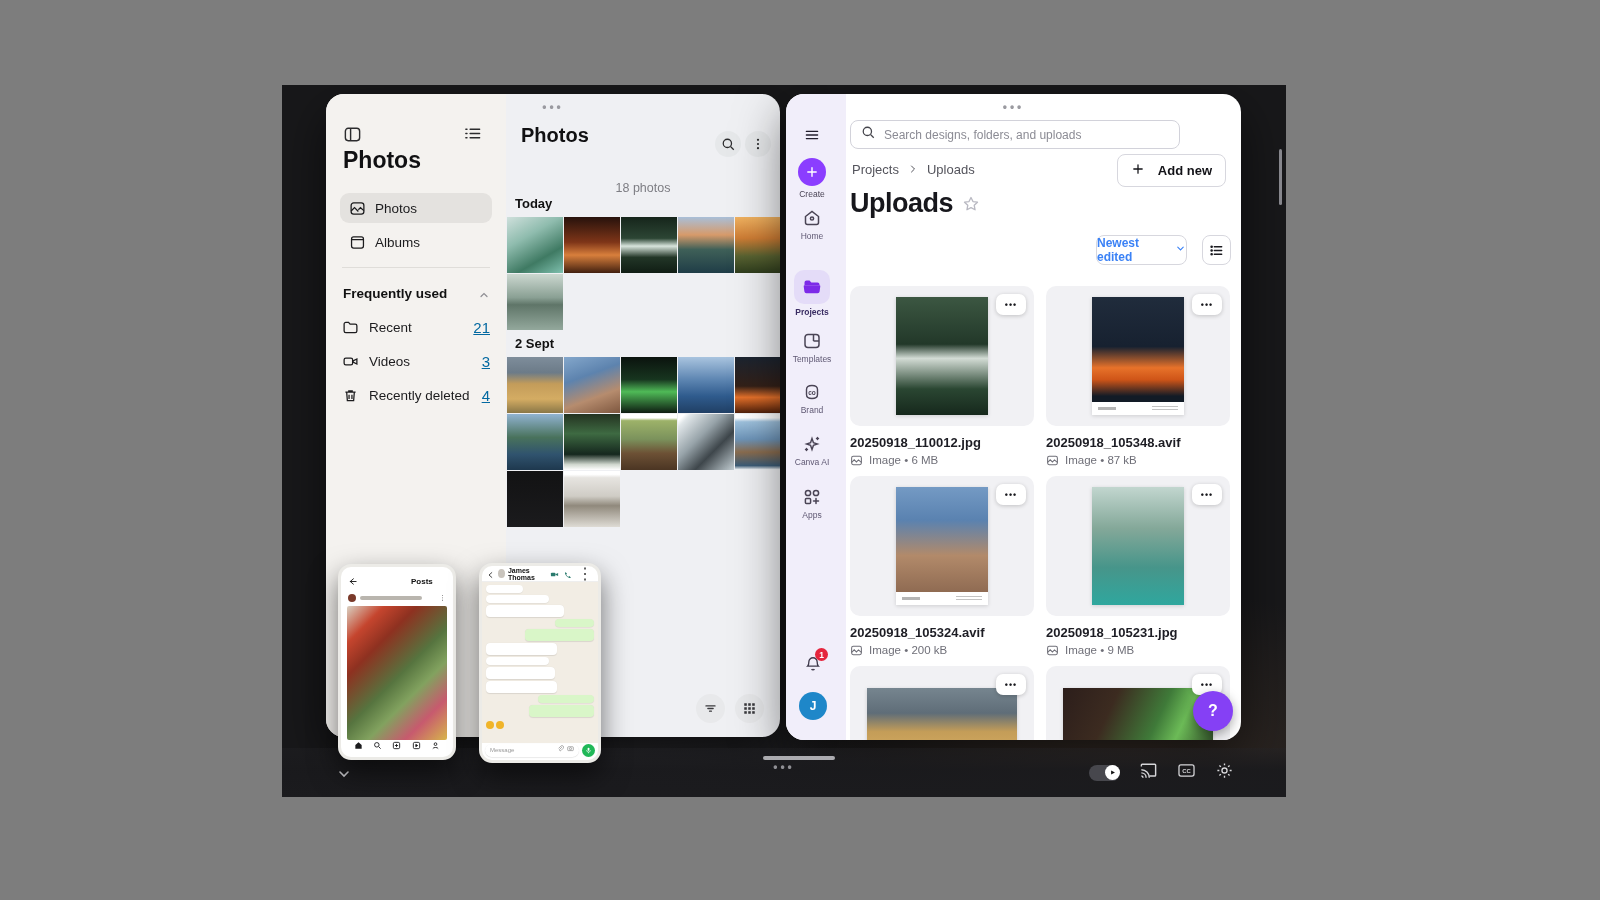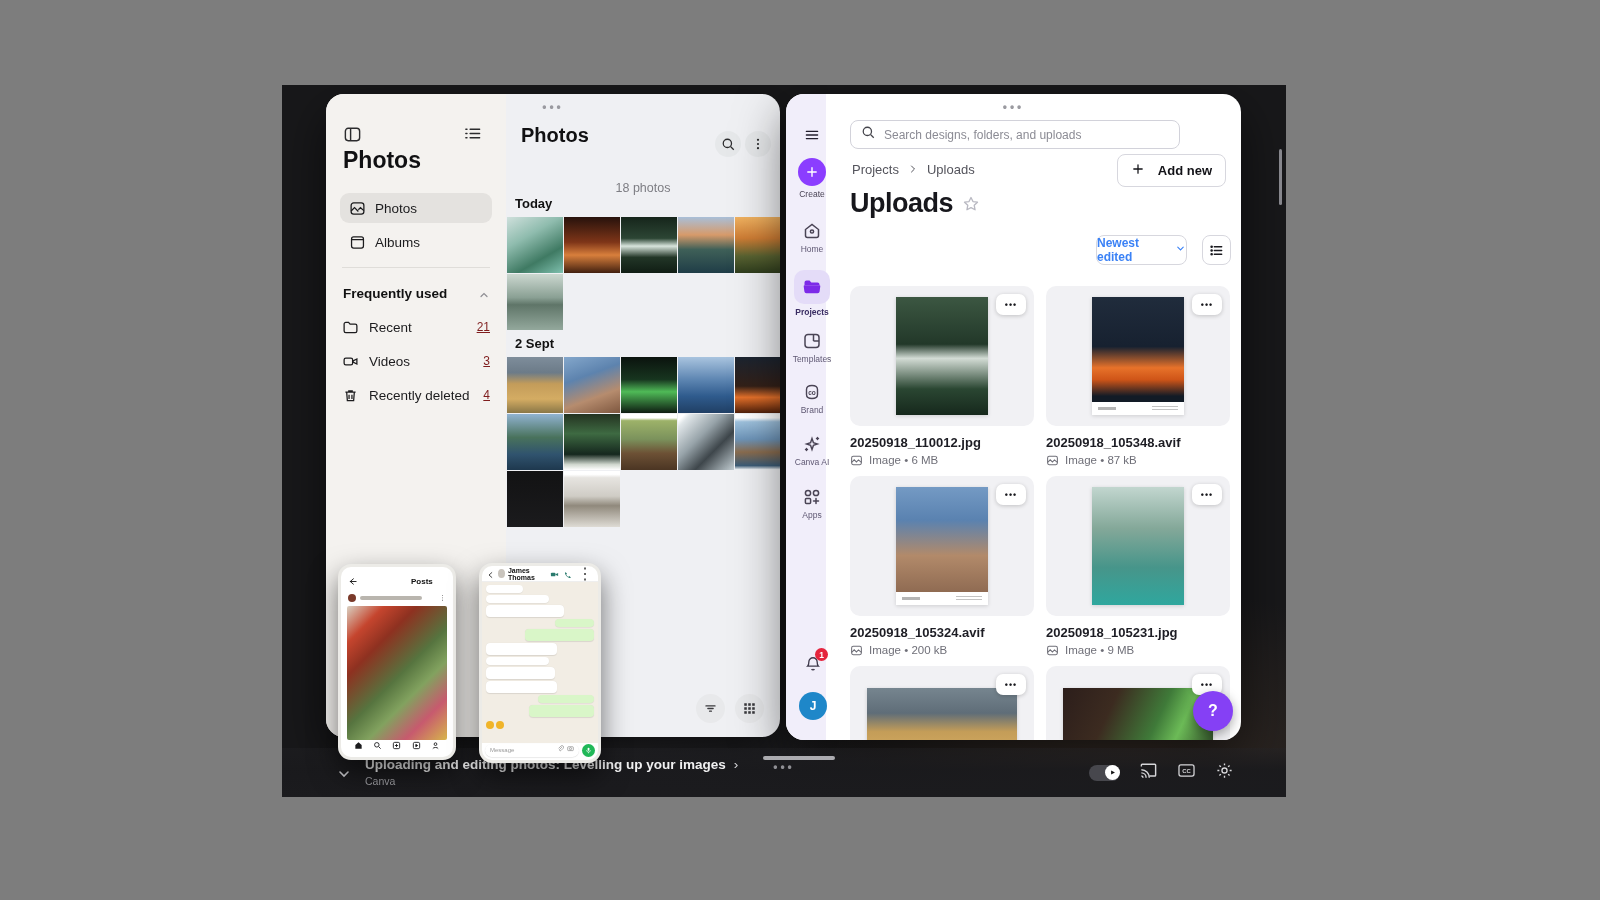--- a/index.html
+++ b/index.html
@@ -25,39 +25,39 @@
   .ps-list   { position:absolute; left:137px; top:30px; color:#2c2c2e; }
   .ps-title  { position:absolute; left:17px; top:53px; font-size:23px; font-weight:700; color:#101012; }
   .ps-item { position:absolute; left:14px; width:152px; height:30px; border-radius:9px;
     display:flex; align-items:center; gap:9px; padding:0 9px; font-size:13.5px; color:#1c1c1e; }
   .ps-item.sel { background:#e4e2df; }
   .ps-div { position:absolute; left:16px; right:16px; top:173px; height:1px; background:#dfddd9; }
   .ps-sec { position:absolute; left:17px; top:192px; font-size:13.5px; font-weight:700; color:#111; }
   .ps-chev { position:absolute; right:16px; top:195px; color:#8e8e93; }
   .ps-item2 { position:absolute; left:14px; width:152px; height:22px; padding:0 2px;
     display:flex; align-items:center; gap:10px; font-size:13.5px; color:#1c1c1e; }
-  .ps-count { margin-left:auto; color:#7f1d1d; font-size:12px;text-decoration:underline; }
+  .ps-count { margin-left:auto; color:#0369a1; font-size:15px;text-decoration:underline; }
   .pm { position:absolute; left:180px; top:0; right:0; bottom:0; }
   .pm-title { position:absolute; left:15px; top:30px; font-size:20px; font-weight:700; color:#101012; }
   .pm-cbtn { position:absolute; top:37px; width:26px; height:26px; border-radius:50%;
     background:#e6e8ea; display:flex; align-items:center; justify-content:center; color:#2c2c2e; }
   .pm-caption { position:absolute; left:0; right:0; top:87px; text-align:center;
     font-size:12.5px; color:#7d7d83; }
   #photo-sections { position:absolute; left:1px; top:96px; width:285px; }
   .pm-seclabel { font-size:13px; font-weight:600; color:#111; margin:6px 0 6px 8px; }
   .pm-seclabel + .pm-grid { margin-bottom:4px; }
   .pm-grid { display:grid; grid-template-columns:repeat(5,56px); grid-auto-rows:56px; gap:1px; }
   .pm-thumb { width:56px; height:56px; }
   .pm-fab { position:absolute; top:600px; width:29px; height:29px; border-radius:50%;
     background:#e8e9eb; color:#3a3a3e; display:flex; align-items:center; justify-content:center; }
 
   
   .cwin { position:absolute; left:504px; top:9px; width:455px; height:646px; z-index:2;
     background:#fff; border-radius:18px; overflow:hidden; box-shadow:0 18px 50px rgba(0,0,0,.55); }
-  .csb { position:absolute; left:0; top:0; bottom:0; width:40px; background:#f1eefa; }
+  .csb { position:absolute; left:0; top:0; bottom:0; width:60px; background:#f1eefa; }
   .cs-burger { position:absolute; left:18px; top:33px; color:#231f2e; }
   .cs-item { position:absolute; left:0; width:52px; text-align:center; }
   .cs-icon { display:flex; justify-content:center; color:#4a4455; }
   .cs-label { font-size:8.5px; color:#5f5873; margin-top:3px; }
   .cs-create-circle { width:28px; height:28px; border-radius:50%; margin:0 auto;
     background:var(--canva-purple,#8b3dff); color:#fff; display:flex; align-items:center; justify-content:center; }
   .cs-selbg { width:36px; height:34px; border-radius:10px; margin:0 auto; background:#e4dcf8;
     display:flex; align-items:center; justify-content:center; color:var(--projects-purple,#7d2ae8); }
   .cs-bell { position:absolute; left:18px; top:561px; color:#3f3a4c; }
   .cs-badge { position:absolute; left:29px; top:554px; min-width:13px; height:13px; border-radius:7px;
@@ -319,21 +319,21 @@
 
       <div class="cs-item" style="top:64px;">
         <div class="cs-create-circle">
           <svg width="14" height="14" viewBox="0 0 20 20" fill="none" stroke="currentColor" stroke-width="2" stroke-linecap="round">
               <path d="M10 4v12M4 10h12"></path>
             </svg>
         </div>
         <div class="cs-label" style="color:#4a4455;">Create</div>
       </div>
 
-      <div class="cs-item" style="top:127px;">
+      <div class="cs-item" style="top:114px;">
         <div class="cs-icon">
           <svg width="20" height="20" viewBox="0 0 20 20" fill="none" stroke="currentColor" stroke-width="1.5">
               <path d="M3.5 8.5L10 3.5l6.5 5v6a2 2 0 01-2 2h-9a2 2 0 01-2-2v-6z"></path>
               <circle cx="10" cy="10.5" r="1.6"></circle>
             </svg>
         </div>
         <div class="cs-label">Home</div>
       </div>
 
       <div class="cs-item" style="top:176px;">
@@ -635,27 +635,20 @@
       </div>
     </div>
   </div>
 
   <div class="playerbar">
     <span class="pb-chev">
       <svg width="16" height="16" viewBox="0 0 20 20" fill="none" stroke="currentColor" stroke-width="2" stroke-linecap="round">
           <path d="M5 7.5l5 5 5-5"></path>
         </svg>
     </span>
-    <div class="pb-text">
-      <div class="pb-title">
-        <span>Uploading and editing photos: Levelling up your images</span>
-        <span class="arrow">›</span>
-      </div>
-      <div class="pb-channel">Canva</div>
-    </div>
     <div class="pb-dots">•••</div>
     <div class="pb-right">
       <div class="pb-toggle">
         <div class="pb-knob">
           <svg width="7" height="7" viewBox="0 0 20 20" fill="currentColor">
               <path d="M6 4l11 6-11 6z"></path>
             </svg>
         </div>
       </div>
       <span>

